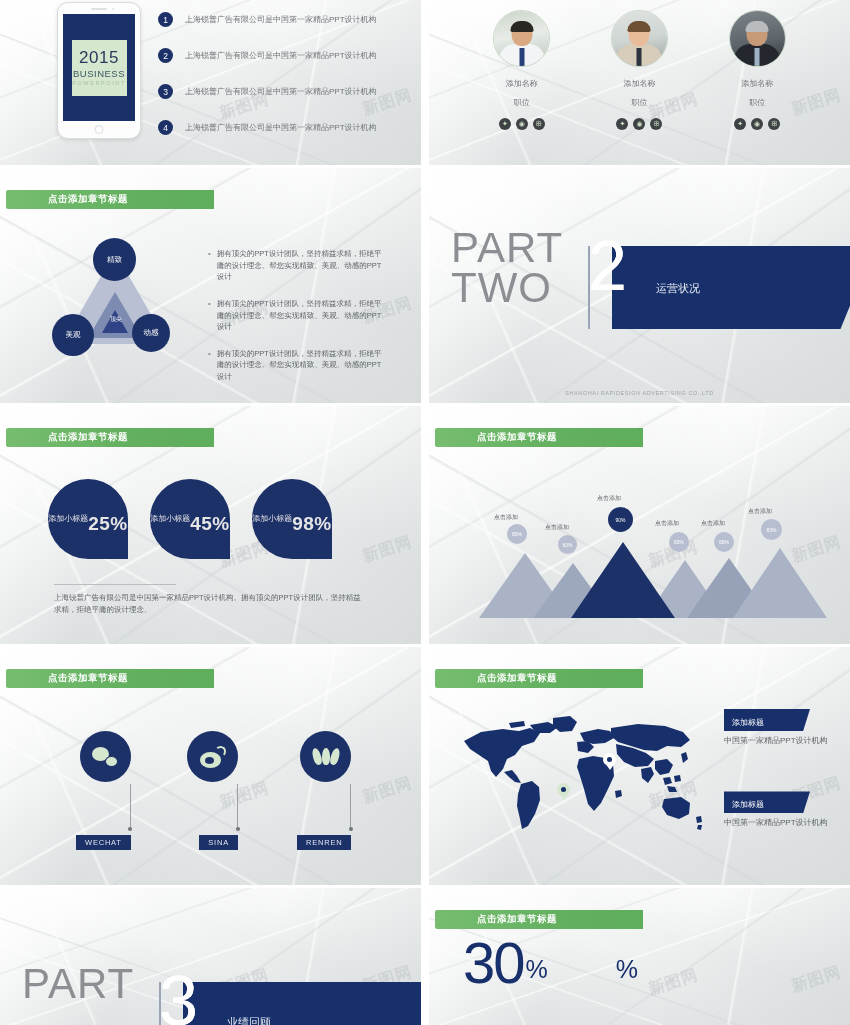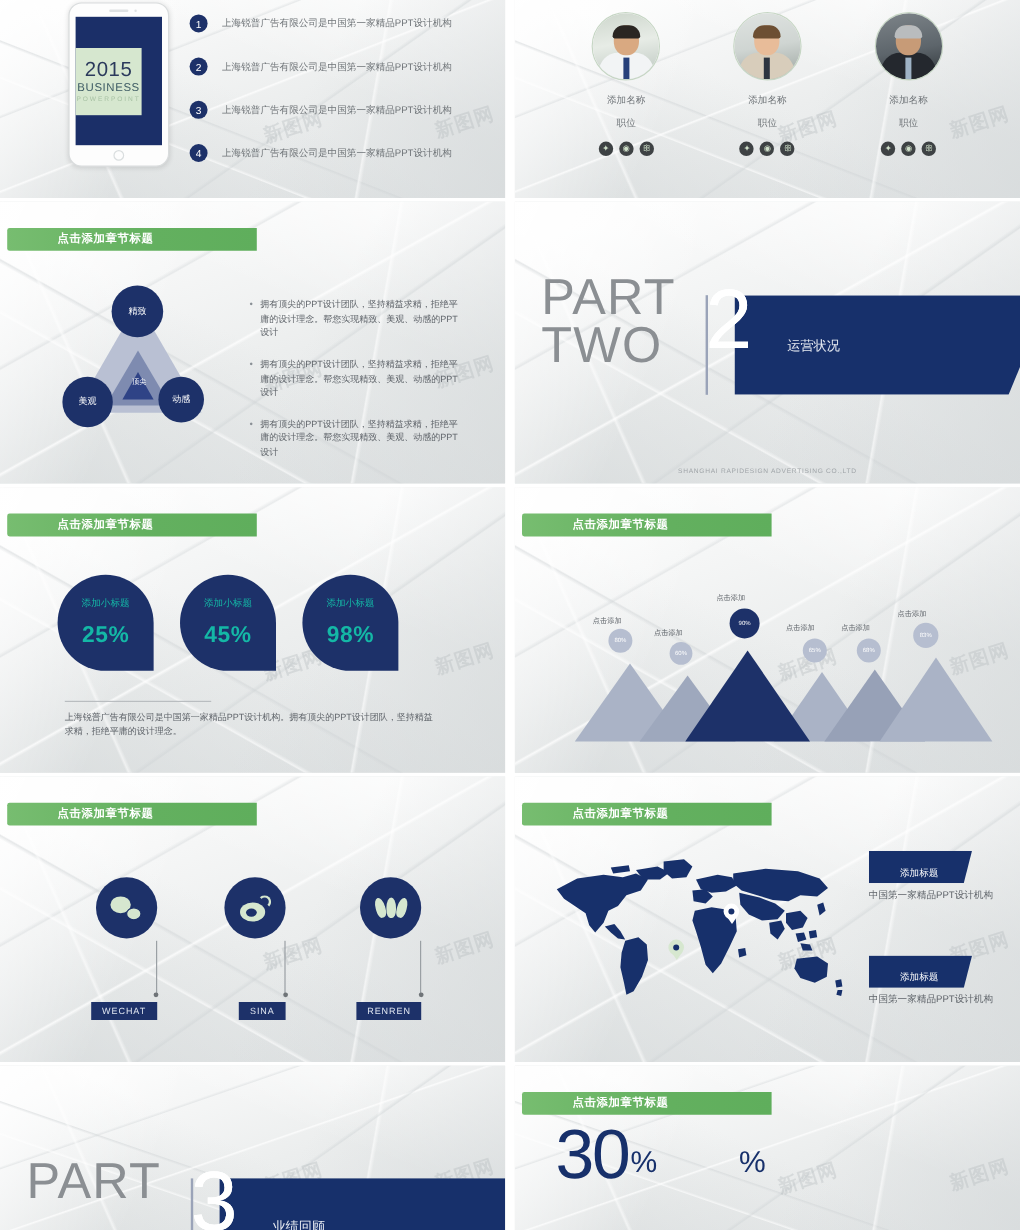--- a/index.html
+++ b/index.html
@@ -74,21 +74,21 @@
   
   .phone{
     position:absolute; left:57px; top:2px; width:84px; height:137px;
     background:#fdfdfd; border-radius:11px;
     border:1px solid #d9dcdd;
     box-shadow:0 1px 4px rgba(0,0,0,.12);
   }
   .phone .screen{
     position:absolute; left:5px; top:11px; right:5px; bottom:17px;
     background:#1b2f68;
-    display:flex; align-items:center; justify-content:flex-start;
+    display:flex; align-items:center; justify-content:center;
   }
   .phone .card{
     width:55px; height:56px; background:#d6e7cf;
     display:flex; flex-direction:column; align-items:center; justify-content:center;
     line-height:1;
   }
   .phone .y{ font-size:17px; color:#2b3a5c; font-weight:400; letter-spacing:.5px;}
   .phone .b{ font-size:9.5px; color:#3c5a63; letter-spacing:.5px; margin-top:3px;}
   .phone .p{ font-size:5.5px; color:#a8c2a4; letter-spacing:1.6px; margin-top:3px;}
   .phone .spk{
@@ -216,22 +216,22 @@
   .part3 .part{ top:76px; }
   .part3 .navybox{ top:94px; height:80px; clip-path:none; }
   .part3 .bignum{ top:88px; }
   .part3 .navybar{ top:94px; height:80px; }
 
   
   .drops{ position:absolute; left:48px; top:73px; display:flex; gap:22px; }
   .drop{
     width:80px;height:80px;background:#1d3169;
     border-radius:50% 50% 0 50%;
-    display:flex;flex-direction:column;align-items:center;justify-content:center;
-    color:#14b8a6;
+    display:flex;flex-direction:row;align-items:center;justify-content:center;
+    color:#e5e5e5;
   }
   .drop .dt{ font-size:8px; margin-bottom:1px; }
   .drop .dv{ font-size:19px; font-weight:700; letter-spacing:.5px;margin-top:10px; }
   .s5note{ position:absolute; left:54px; top:178px; width:310px; }
   .s5note .rule{ width:122px;height:1px;background:#b9bdc0; margin-bottom:7px; }
   .s5note p{ font-size:7.5px; color:#5f646a; line-height:1.65; }
 
   
   .mtn-stage{ position:absolute; left:0; right:0; bottom:26px; height:100px; }
   .mt{ position:absolute; bottom:0; width:0;height:0;
@@ -274,24 +274,23 @@
   .mapwrap svg{ width:100%; height:100%; display:block; }
   .pin{ position:absolute; width:13px;height:18px; }
   .pin .head{ width:13px;height:13px;border-radius:50%; position:static; transform:none;}
   .pin .tip{ width:0;height:0;border-left:5px solid transparent;border-right:5px solid transparent;
              border-top:7px solid currentColor; margin:-3px auto 0; }
   .pin .hole{ position:absolute; left:4px; top:4px; width:5px;height:5px;border-radius:50%;background:#17306b; }
   .maplabels{ position:absolute; right:16px; top:62px; width:110px; }
   .mlbl{ margin-bottom:44px; }
   .mlbl .hd{
     display:inline-block; background:#17306b; color:#fff; font-size:8px;
-    padding:13px 10px 3px 8px;
+    padding:8px 10px 3px 8px;
     clip-path:polygon(0 0,100% 0,92% 100%,0 100%);
     min-width:86px;
-    text-align:center;
   }
   .mlbl .bd{ font-size:8px; color:#5f646a; line-height:1.55; margin-top:4px; }
 
   
   .pcts{ position:absolute; left:34px; top:52px; display:flex; gap:66px; }
   .pct{ display:flex; align-items:flex-end; color:#17306b; }
   .pct .n{ font-size:58px; line-height:.8; font-weight:400; letter-spacing:-2px; }
   .pct .s{ font-size:25px; line-height:1; margin-bottom:4px; margin-left:2px; }
 </style>
 </head>

